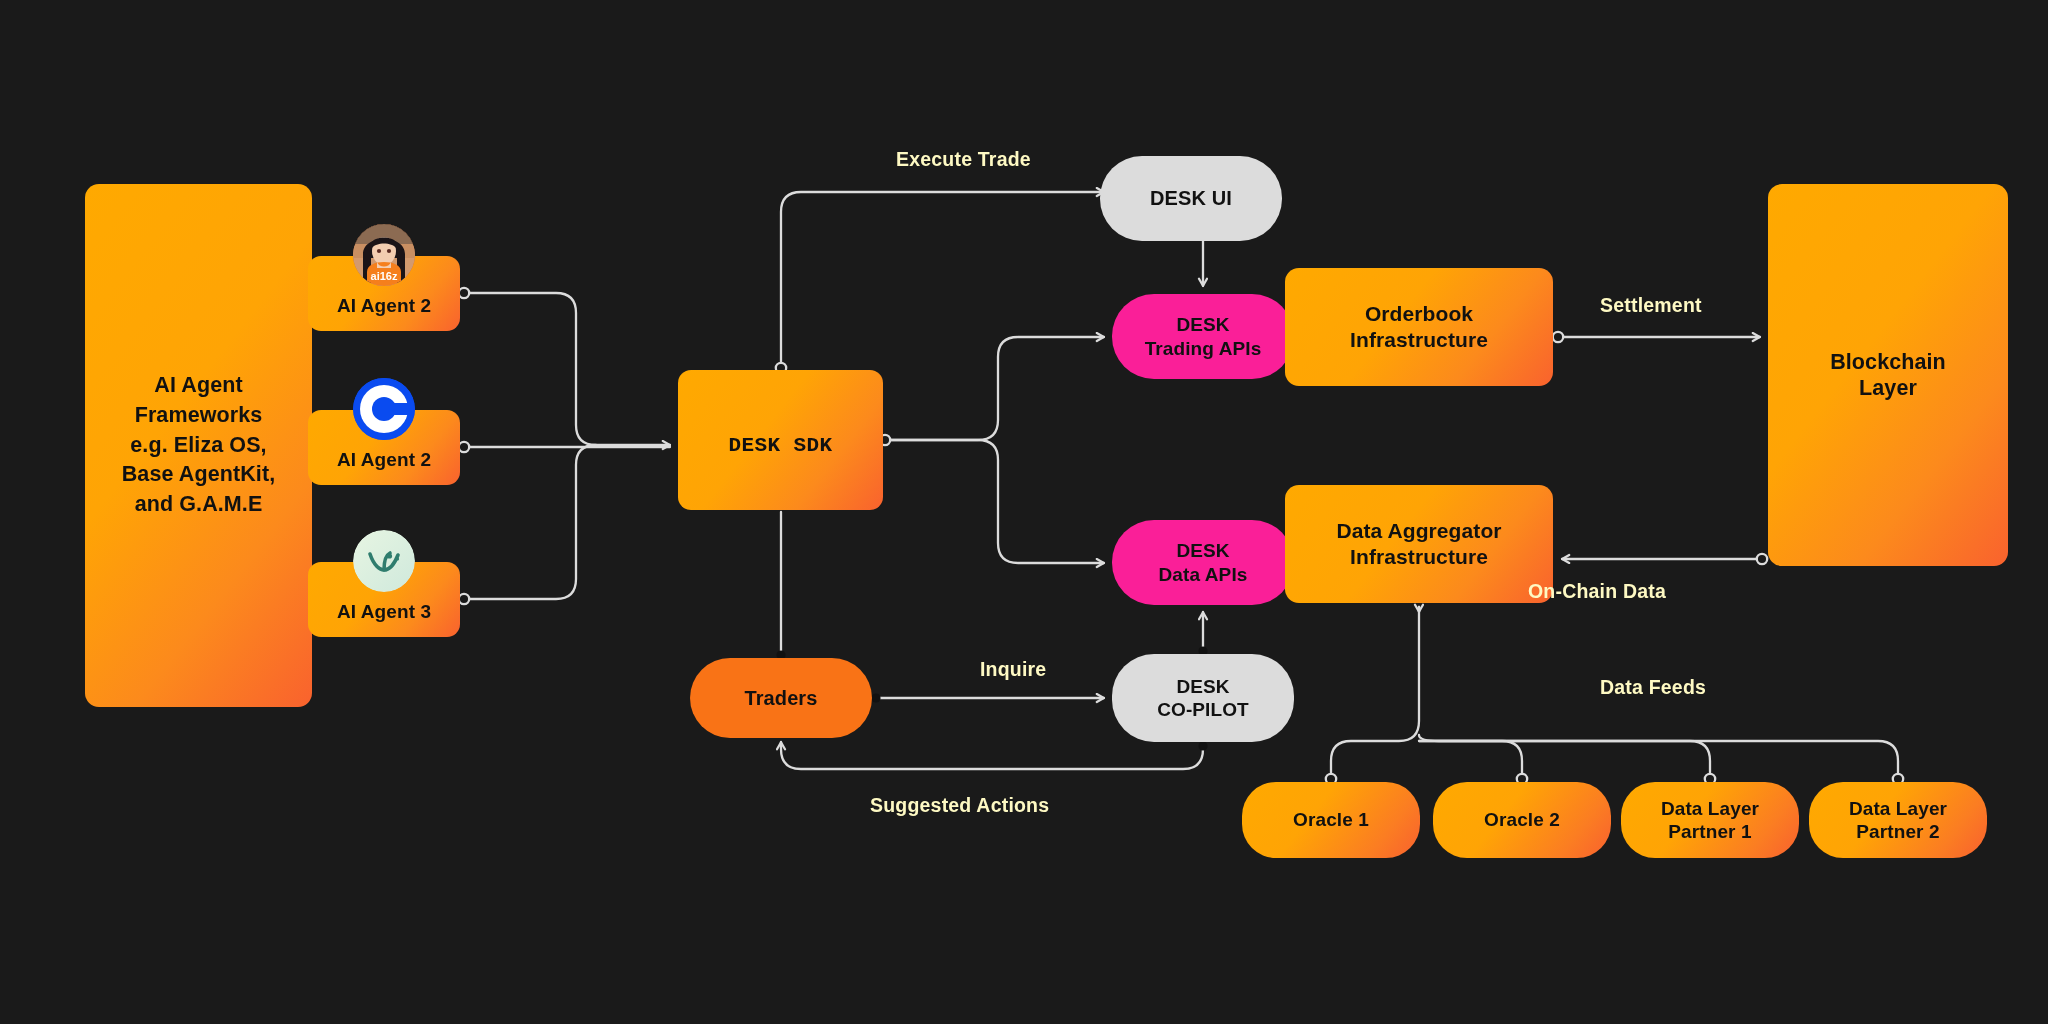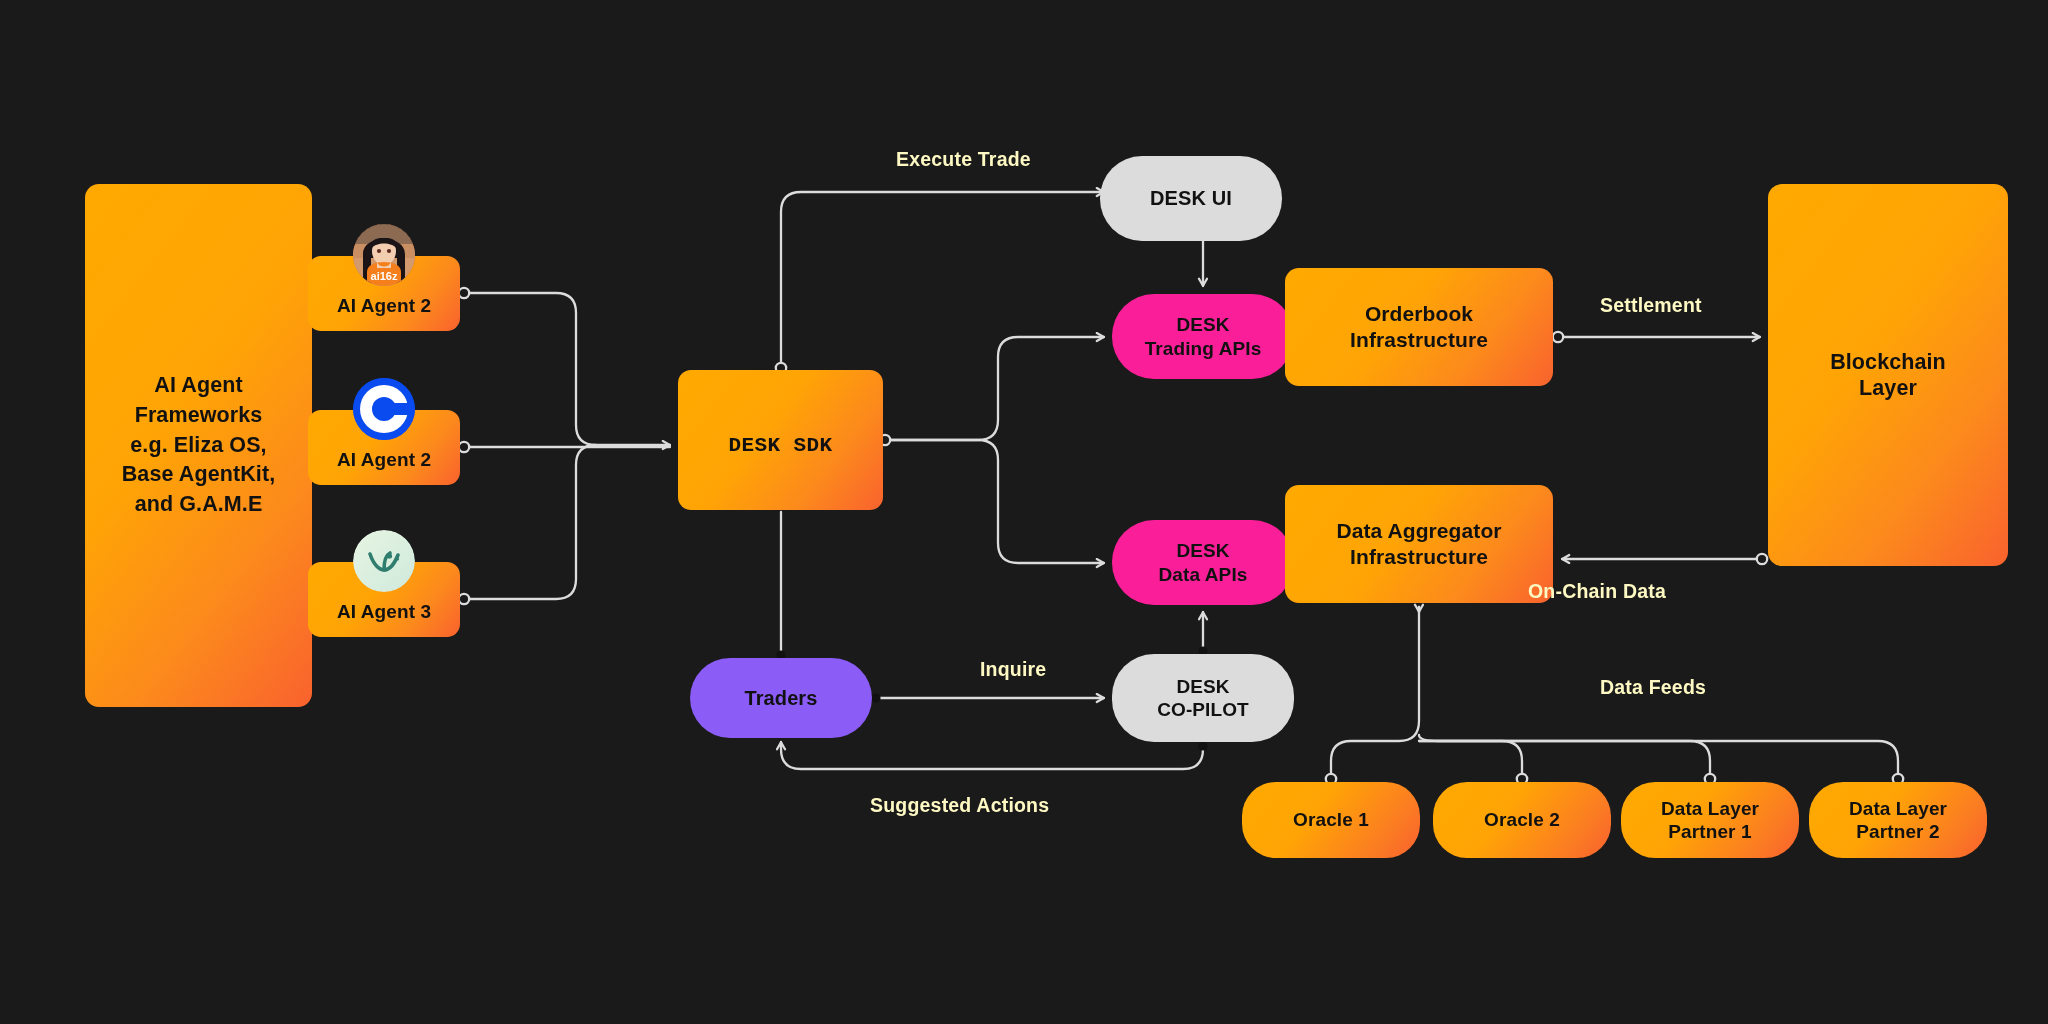--- a/index.html
+++ b/index.html
@@ -26,21 +26,21 @@
     border-radius:14px;
   }
   .orange-pill{
     background:linear-gradient(128deg,#ffa900 0%,#ffa405 40%,#fb7d22 78%,#f8602f 100%);
     border-radius:34px;
   }
   
   .pink{ background:#fa1f98; border-radius:42px; }
   
   .gray{ background:#dcdcdc; border-radius:42px; }
-  .white{ background:#8b5cf6; border-radius:42px; }
+  .white{ background:#f97316; border-radius:42px; }
 
   
   #framework-panel{left:37px;top:184px;width:227px;height:523px;border-radius:14px;margin-left:48px;}
   #framework-panel .lbl{font-size:21.5px;line-height:1.38;}
 
   
   .agent-card{width:152px;height:75px;border-radius:13px;}
   .agent-card .lbl{font-size:19px;position:relative;top:12px;}
   .agent-avatar{
     position:absolute;width:62px;height:62px;border-radius:50%;

